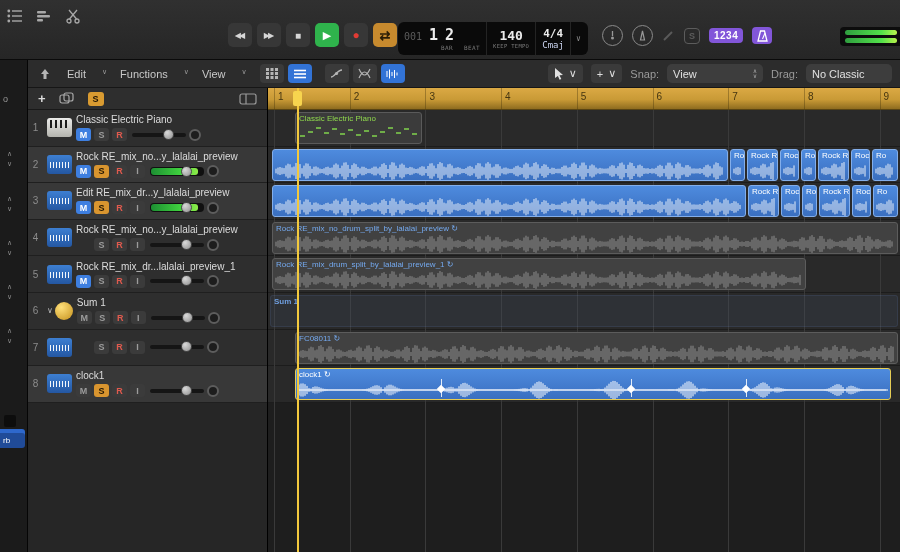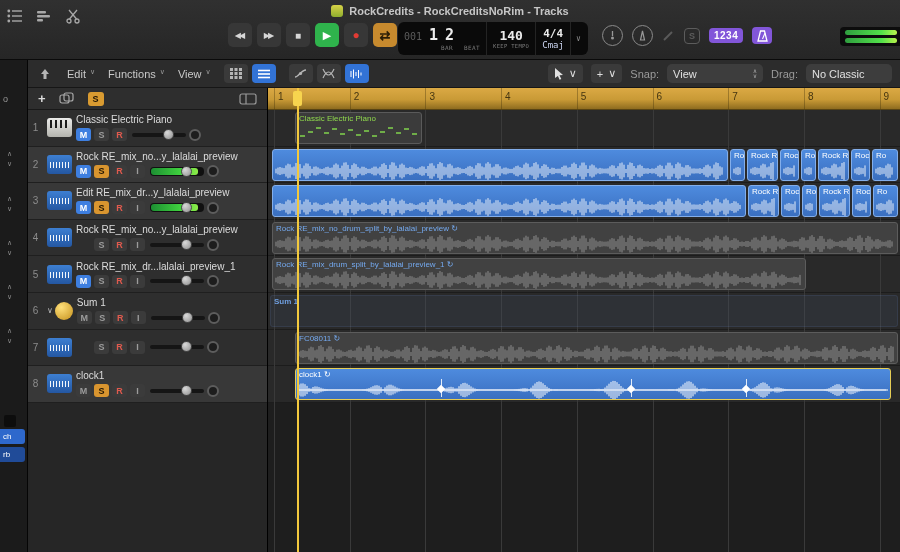--- a/index.html
+++ b/index.html
@@ -33,21 +33,21 @@
 .circ{width:21px;height:21px;border:1.5px solid #8a8a8a;border-radius:50%;display:flex;align-items:center;justify-content:center}
 .dim-ic{display:flex;align-items:center;justify-content:center}
 .sbox{width:16px;height:16px;border:1.5px solid #5c5c5c;border-radius:4px;color:#5c5c5c;font-size:9px;font-weight:bold;display:flex;align-items:center;justify-content:center}
 .badge-1234{background:#8256d9;color:#fff;border-radius:4px;font-size:10px;font-weight:bold;padding:2px 5px;letter-spacing:.5px}
 .badge-metro{background:#8256d9;border-radius:4px;width:20px;height:17px;display:flex;align-items:center;justify-content:center}
 .out-meter{position:absolute;right:0;top:27px;width:60px;height:19px;background:#0c0c0c;border-radius:4px 0 0 4px;display:flex;flex-direction:column;justify-content:center;gap:3px;padding-left:5px}
 .ob{height:5px;width:94%;border-radius:2.5px;background:linear-gradient(90deg,#2f9e3f,#52e14a 70%,#b7f34c)}
 
 
 .menubar{position:absolute;left:28px;top:60px;right:0;height:28px;background:#2c2c2c;border-bottom:1px solid #161616;display:flex;align-items:center;gap:13px;padding:0 8px;font-size:11px;color:#c9c9c9}
-.menu-item{display:inline-flex;align-items:flex-start;gap:4px;white-space:nowrap}
+.menu-item{display:inline-flex;align-items:flex-start;gap:16px;white-space:nowrap}
 .menu-item .chev{font-size:7px;color:#999}
 .mb-tools{display:flex;gap:4px}
 .mt{width:24px;height:19px;border-radius:4px;background:#3a3a3a;display:flex;align-items:center;justify-content:center}
 .mt.active{background:#3273d6}
 .mb-right{margin-left:auto;display:flex;align-items:center;gap:8px}
 .tool-btn{display:inline-flex;align-items:center;gap:5px;background:#3a3a3a;border-radius:4px;padding:2px 6px;color:#ddd;height:19px}
 .mlabel{color:#9a9a9a;white-space:nowrap}
 .msel{background:#3d3d3d;border-radius:5px;padding:2px 6px;display:inline-flex;align-items:center;justify-content:space-between;gap:8px;color:#e0e0e0;height:19px;white-space:nowrap;overflow:hidden}
 .msel.snap{min-width:96px}
 .msel.drag{min-width:86px}
@@ -153,21 +153,20 @@
           <svg width="14" height="15">
             <g stroke="#a8a8a8" stroke-width="1.3" fill="none">
               <line x1="3" y1="1" x2="10.5" y2="10"></line>
               <line x1="11" y1="1" x2="3.5" y2="10"></line>
               <circle cx="3" cy="12" r="2"></circle>
               <circle cx="11" cy="12" r="2"></circle>
             </g>
           </svg>
         </span>
     </div>
-    <div class="win-title"><span class="doc-icon"></span><span>RockCredits - RockCreditsNoRim - Tracks</span></div>
     <div class="transport">
       <button class="tr rewfwd">◀◀</button>
       <button class="tr rewfwd">▶▶</button>
       <button class="tr">■</button>
       <button class="tr play">▶</button>
       <button class="tr rec">●</button>
       <button class="tr cycle">⇄</button>
     </div>
     <div class="lcd">
       <div class="lcd-sec">
@@ -327,21 +326,21 @@
       <div class="gut-chev" style="top: 135px;">∧</div>
       <div class="gut-chev" style="top: 145px;">∨</div>
       <div class="gut-chev" style="top: 179px;">∧</div>
       <div class="gut-chev" style="top: 189px;">∨</div>
       <div class="gut-chev" style="top: 223px;">∧</div>
       <div class="gut-chev" style="top: 233px;">∨</div>
       <div class="gut-chev" style="top: 267px;">∧</div>
       <div class="gut-chev" style="top: 277px;">∨</div>
       <div class="gut-sq" style="top: 355px;"></div>
       <div class="gut-frag f0" style="top: 369px;">ch</div>
-      <div class="gut-frag f1" style="top: 387px;">rb</div>
+      <div class="gut-frag f1" style="top: 373px;">rb</div>
     </div>
 
   <div class="track-panel">
     <div class="panel-header">
       <span class="ph-add">+</span>
       <span><svg width="16" height="12">
             <g fill="none" stroke="#aaa" stroke-width="1.2">
               <rect x="1" y="3" width="9" height="8" rx="2"></rect>
               <rect x="5" y="1" width="9" height="8" rx="2"></rect>
             </g>

